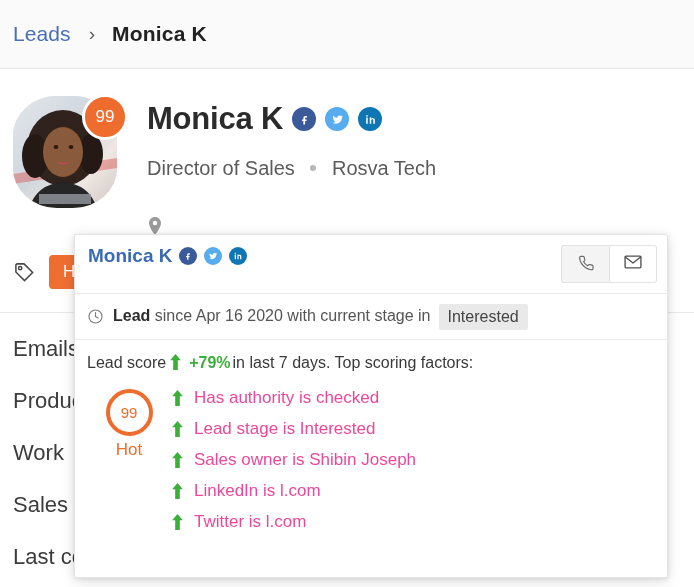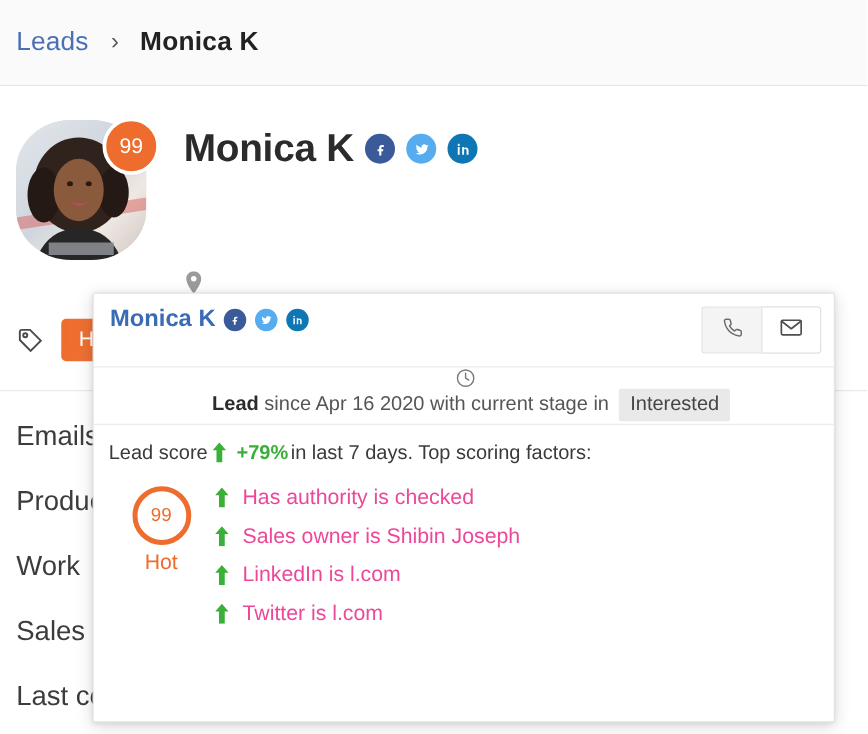--- a/index.html
+++ b/index.html
@@ -97,21 +97,21 @@
   .action-btns { position: absolute; right: 10px; top: 10px; display: flex; }
   .act-btn {
     width: 48px; height: 38px; border: 1px solid #e2e2e2;
     display: flex; align-items: center; justify-content: center;
     background: #fff;
   }
   .act-btn.phone { background: #f4f4f4; border-radius: 3px 0 0 3px; border-right: none; }
   .act-btn.mail  { border-radius: 0 3px 3px 0; }
 
   .pop-stage { position: relative; height: 46px; border-bottom: 1px solid #ebebeb;
-               display: flex; align-items: center; padding-left: 12px; flex-direction: column; }
+               display: flex; align-items: center; padding-left: 12px; }
   .clock-icon { width: 17px; height: 17px; margin-right: 9px; flex: none; }
   .stage-text { font-size: 16px; color: #555; white-space: nowrap; }
   .stage-text b { color: #2c2c2c; font-weight: 600; }
   .stage-badge {
     display: inline-block; background: #e9e9e9; color: #444;
     font-size: 16px; padding: 4px 9px; border-radius: 2px; margin-left: 8px;
     vertical-align: middle;
   }
 
   .pop-body { position: relative; padding: 14px 0 0 12px; }
@@ -189,20 +189,25 @@
             <path d="M21 6.2c-.7.3-1.4.5-2.1.6.8-.5 1.3-1.2 1.6-2-.7.4-1.5.8-2.4.9-.7-.8-1.7-1.2-2.7-1.2-2.1 0-3.8 1.7-3.8 3.8 0 .3 0 .6.1.8C8.6 8.9 5.9 7.4 4.1 5.2c-.3.6-.5 1.2-.5 2 0 1.3.7 2.5 1.7 3.1-.6 0-1.2-.2-1.7-.5 0 1.9 1.3 3.4 3.1 3.8-.3.1-.7.1-1 .1-.2 0-.5 0-.7-.1.5 1.5 1.9 2.6 3.6 2.7-1.3 1-3 1.6-4.8 1.6H3c1.7 1.1 3.8 1.8 6 1.8 7.2 0 11.1-6 11.1-11.1v-.5c.8-.6 1.4-1.3 1.9-2z"></path>
           </svg>
       </span>
       <span class="soc big li">
         <svg width="13" height="13" viewBox="0 0 24 24" fill="#fff">
             <path d="M6.9 8.4H4.1V20h2.8V8.4zM5.5 3.8c-.9 0-1.6.7-1.6 1.6s.7 1.6 1.6 1.6 1.6-.7 1.6-1.6-.7-1.6-1.6-1.6zM20 13.6c0-3-1.6-4.4-3.7-4.4-1.7 0-2.5.9-2.9 1.6V8.4H10.6c0 .8 0 11.6 0 11.6h2.8v-6.5c0-.3 0-.6.1-.8.3-.6.8-1.3 1.8-1.3 1.3 0 1.8 1 1.8 2.4V20H20v-6.4z"></path>
           </svg>
       </span>
     </div>
 
+    <div class="subtitle">
+      <span>Director of Sales</span>
+      <span class="dot-sep"></span>
+      <span>Rosva Tech</span>
+    </div>
 
     <div class="location">
       <span class="pin-icon">
         <svg width="14" height="18" viewBox="0 0 14 18" fill="#9b9b9b">
             <path d="M7 0C3.7 0 1 2.7 1 6c0 4.5 6 12 6 12s6-7.5 6-12c0-3.3-2.7-6-6-6zm0 8.2A2.2 2.2 0 1 1 7 3.8a2.2 2.2 0 0 1 0 4.4z"></path>
           </svg>
       </span>
       <span class="loc-text">CA</span>
     </div>
 
@@ -297,20 +302,26 @@
           <div class="factor">
             <span class="arrow-up"><svg width="13" height="16" viewBox="0 0 14 18" fill="#3ab039">
                   <path d="M7 0l6 7H9.6v11H4.4V7H1z"></path>
                 </svg></span>
             <span>Has authority is checked</span>
           </div>
           <div class="factor">
             <span class="arrow-up"><svg width="13" height="16" viewBox="0 0 14 18" fill="#3ab039">
                   <path d="M7 0l6 7H9.6v11H4.4V7H1z"></path>
                 </svg></span>
+            <span>Lead stage is Interested</span>
+          </div>
+          <div class="factor">
+            <span class="arrow-up"><svg width="13" height="16" viewBox="0 0 14 18" fill="#3ab039">
+                  <path d="M7 0l6 7H9.6v11H4.4V7H1z"></path>
+                </svg></span>
             <span>Sales owner is Shibin Joseph</span>
           </div>
           <div class="factor">
             <span class="arrow-up"><svg width="13" height="16" viewBox="0 0 14 18" fill="#3ab039">
                   <path d="M7 0l6 7H9.6v11H4.4V7H1z"></path>
                 </svg></span>
             <span>LinkedIn is l.com</span>
           </div>
           <div class="factor">
             <span class="arrow-up"><svg width="13" height="16" viewBox="0 0 14 18" fill="#3ab039">

